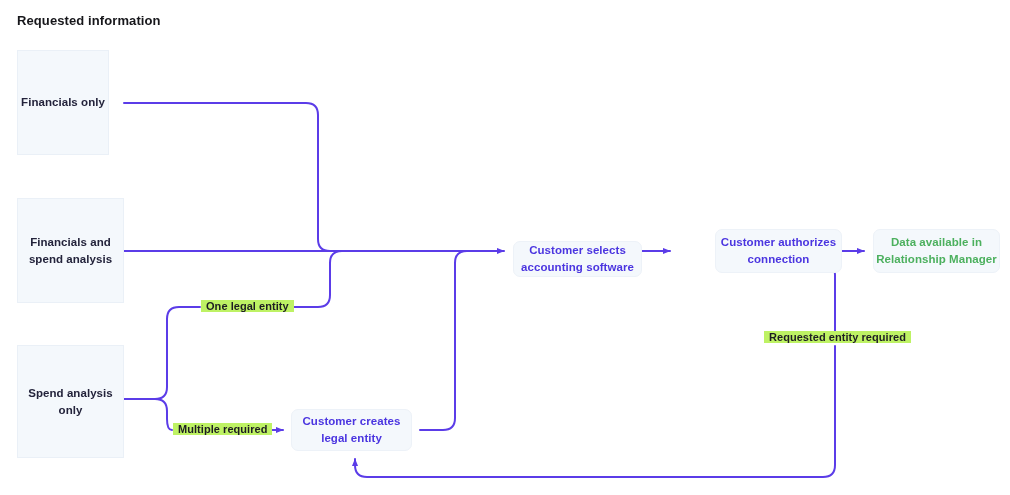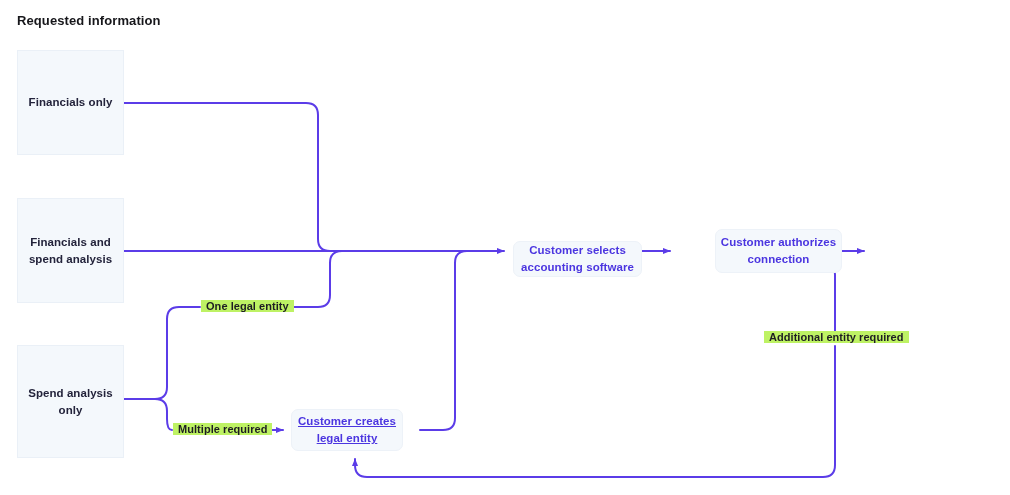--- a/index.html
+++ b/index.html
@@ -101,21 +101,21 @@
 
       <path d="M642,251 L670,251" marker-end="url(#ah)"></path>
 
       <path d="M806,251 L864,251" marker-end="url(#ah)"></path>
 
       <path d="M811,251 Q835,251 835,275 L835,331"></path>
       <path d="M835,346 L835,465 Q835,477 823,477 L367,477 Q355,477 355,465 L355,459" marker-end="url(#ah)"></path>
     </g>
   </svg>
 
-  <div class="src-box" style="left:17px;top:50px;width:107px;height:105px;">
+  <div class="src-box" style="left:17px;top:50px;width:92px;height:105px;">
     <span style="white-space:pre-line">Financials only</span>
   </div>
 
   <div class="src-box" style="left:17px;top:198px;width:107px;height:105px;">
     <span style="white-space:pre-line">Financials and
 spend analysis</span>
   </div>
 
   <div class="src-box" style="left:17px;top:345px;width:107px;height:113px;">
     <span style="white-space:pre-line">Spend analysis
@@ -125,25 +125,29 @@
   <div class="step-box" style="left:513px;top:229px;width:129px;height:36px;margin-top:12px;">
     <span style="white-space:pre-line">Customer selects
 accounting software</span>
   </div>
 
   <div class="step-box" style="left:679px;top:229px;width:127px;height:44px;margin-left:36px;">
     <span style="white-space:pre-line">Customer authorizes
 connection</span>
   </div>
 
+  <div class="step-box terminal" style="left:873px;top:229px;width:127px;height:44px;">
+    <span style="white-space:pre-line">Data available in
+Relationship Manager</span>
+  </div>
 
-  <div class="step-box" style="left:291px;top:409px;width:112px;height:42px;text-decoration:underline;">
+  <div class="step-box" style="left:291px;top:409px;width:121px;height:42px;">
     <span style="white-space:pre-line">Customer creates
 legal entity</span>
   </div>
 
   <div class="edge-label" style="left:201px;top:300px;">One legal entity</div>
 
   <div class="edge-label" style="left:173px;top:423px;">Multiple required</div>
 
-  <div class="edge-label" style="left:764px;top:331px;">Additional entity required</div>
+  <div class="edge-label" style="left:764px;top:331px;">Requested entity required</div>
 
 </div>
 
 </body></html>

